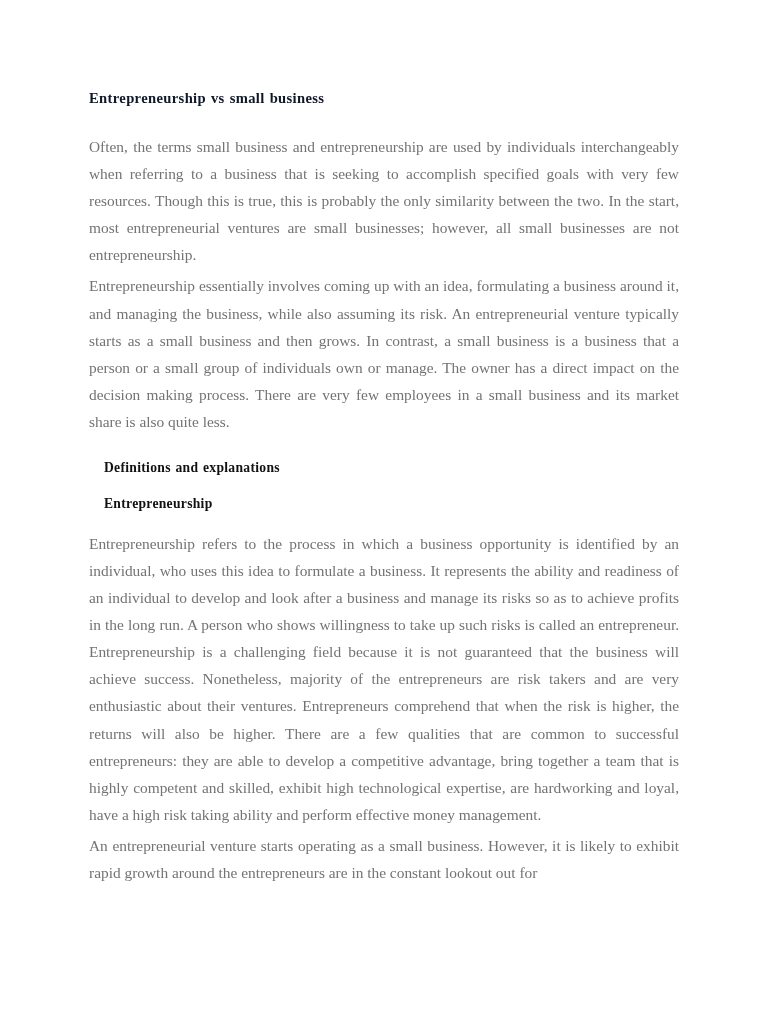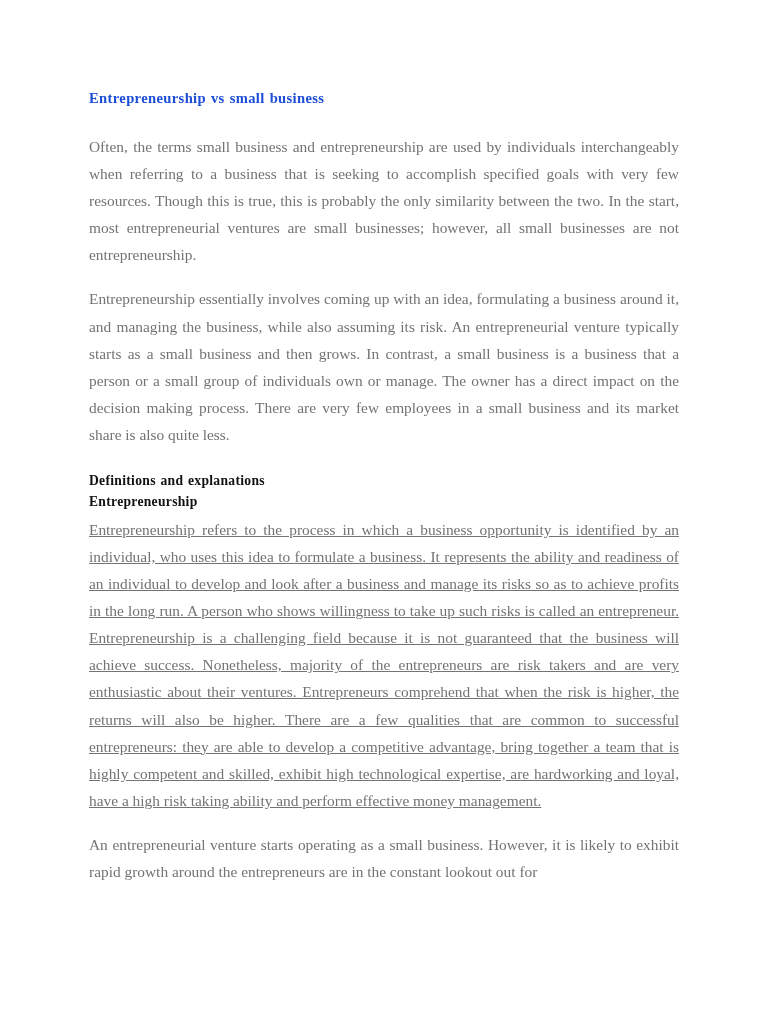--- a/index.html
+++ b/index.html
@@ -31,58 +31,57 @@
     width: 590px;
   }
 
   .doc-title {
     font-family: "Liberation Serif", "DejaVu Serif", serif;
     font-size: 14.6px;
     font-weight: bold;
     letter-spacing: 0.35px;
     line-height: 20px;
     margin: 0 0 25px 0;
-    color: #1d4ed8;
+    color: #0f172a;
     text-align: left;
     word-spacing: 1px;
   }
 
   .para {
     font-size: 15.4px;
     line-height: 27.1px;
     margin: 0;
     text-align: justify;
     text-justify: inter-word;
     color: #737373;
     hyphens: none;
   }
 
   .para + .para {
-    margin-top: 17px;
+    margin-top: 4px;
   }
 
   .sub-heading {
     font-size: 13.6px;
     font-weight: bold;
     line-height: 21.4px;
     letter-spacing: 0.3px;
     word-spacing: 1px;
-    margin: 0;
+    margin: 15px;
     color: #111111;
     text-align: left;
   }
 
   .heading-block {
     margin-top: 22px;
     margin-bottom: 3px;
   }
 
   .para-after-heading {
     margin-top: 0;
-    text-decoration: underline;
   }
 
   
   .clipped {
     overflow: hidden;
   }
 </style>
 </head>
 <body>
 

